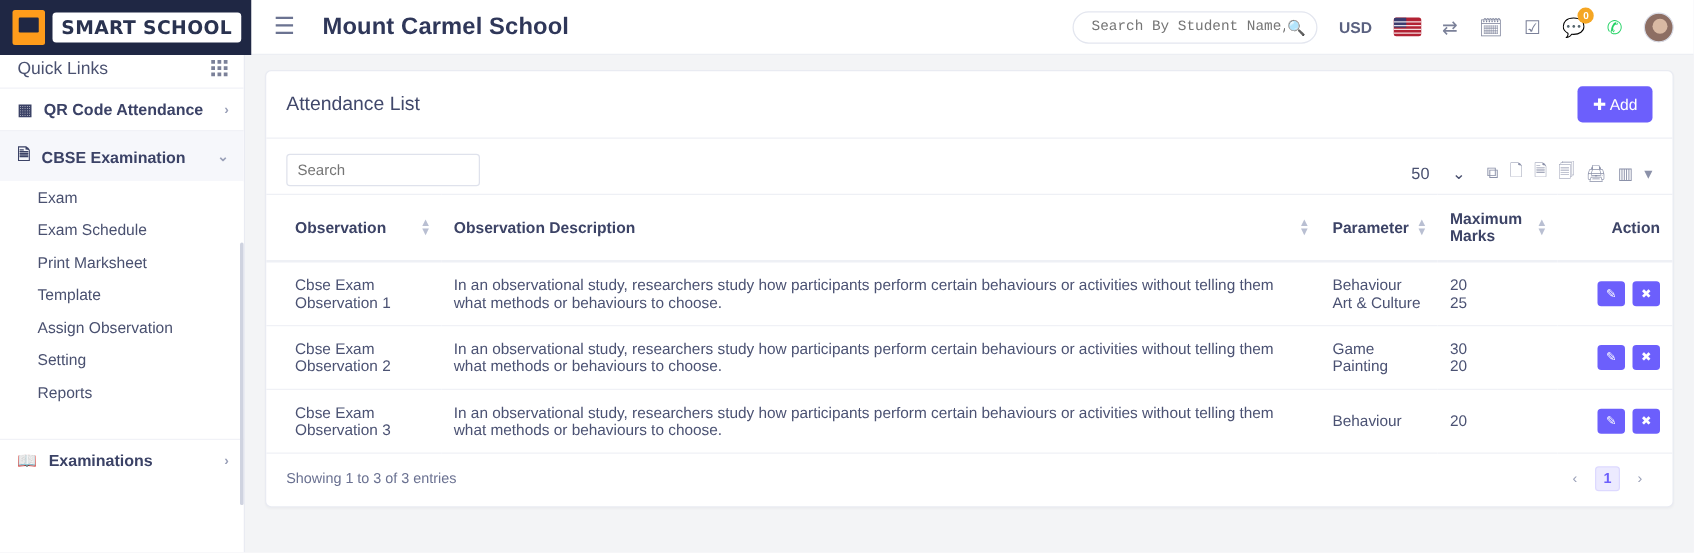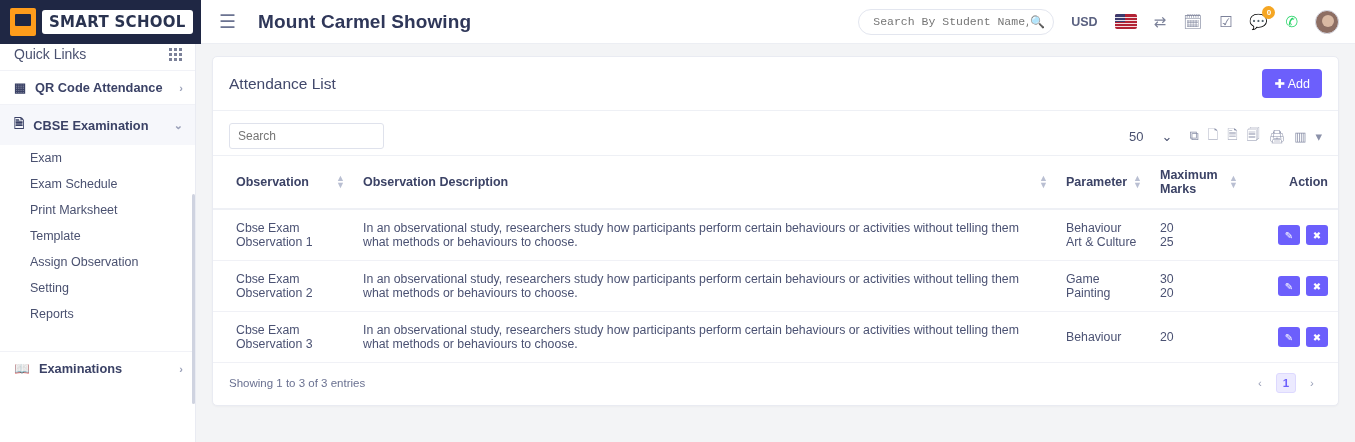--- a/index.html
+++ b/index.html
@@ -129,21 +129,21 @@
     display: flex; align-items: center; padding: 12px 16px;
     border-bottom: 1px solid #eef0f5;
   }
   .card-title { font-size: 15.5px; color: #41486b; }
   .btn-add {
     margin-left: auto; background: #6c5ffc; color: #fff; border: 0; border-radius: 4px;
     font-size: 12.5px; padding: 7px 12px; cursor: pointer;
     font-family: "Liberation Sans", sans-serif;
   }
   .table-tools {
-    display: flex; align-items: center; padding: 12px 16px 6px 16px;
+    display: flex; align-items: flex-end; padding: 12px 16px 6px 16px;
   }
   .search-input {
     width: 155px; height: 26px; border: 1px solid #dfe2ec; border-radius: 3px;
     padding: 0 8px; font-size: 12px; color: #6b7391; outline: none;
     font-family: "Liberation Sans", sans-serif;
   }
   .tools-right { margin-left: auto; display: flex; align-items: center; gap: 9px; }
   .len-select {
     display: flex; align-items: center; gap: 18px; font-size: 13px; color: #4a5170;
     border: 0; margin-right: 8px; cursor: pointer;
@@ -192,21 +192,21 @@
 <body>
 
 <div class="app">
 
   <div class="topbar">
     <div class="logo-wrap">
       <div class="logo-badge"></div>
       <div class="logo-text">SMART SCHOOL</div>
     </div>
     <div class="hamburger">☰</div>
-    <div class="school-title">Mount Carmel Showing</div>
+    <div class="school-title">Mount Carmel School</div>
 
     <div class="top-right">
       <div class="search-box">
         <input placeholder="Search By Student Name, R" style="">
         <span class="s-ico">🔍</span>
       </div>
       <div class="cur">USD</div>
       <div class="flag"></div>
       <div class="t-ico">⇄</div>
       <div class="t-ico">🗓</div>

